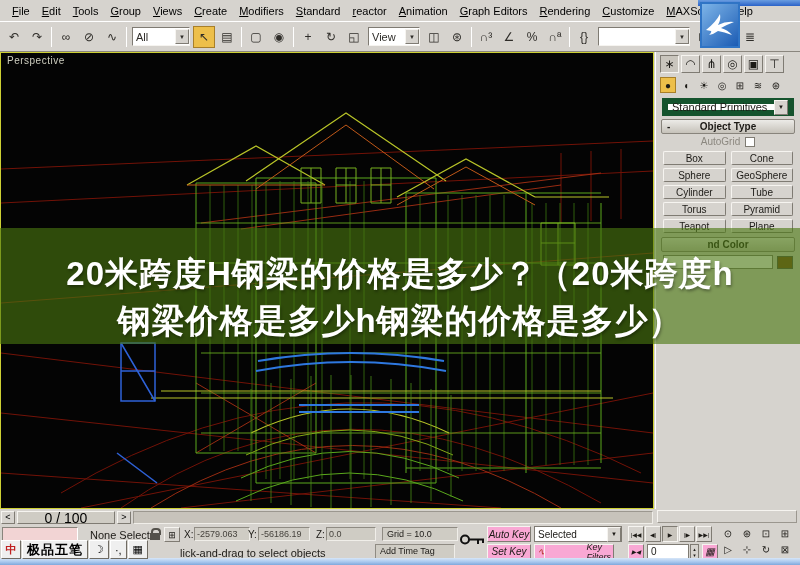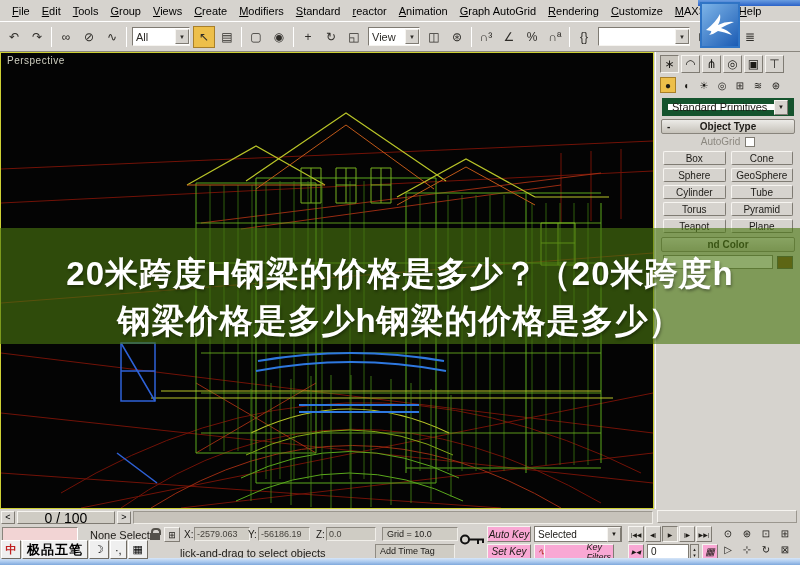--- a/index.html
+++ b/index.html
@@ -140,21 +140,21 @@
     <span class="menu-item">File</span>
     <span class="menu-item">Edit</span>
     <span class="menu-item">Tools</span>
     <span class="menu-item">Group</span>
     <span class="menu-item">Views</span>
     <span class="menu-item">Create</span>
     <span class="menu-item">Modifiers</span>
     <span class="menu-item">Standard</span>
     <span class="menu-item">reactor</span>
     <span class="menu-item">Animation</span>
-    <span class="menu-item">Graph AutoGrid</span>
+    <span class="menu-item">Graph Editors</span>
     <span class="menu-item">Rendering</span>
     <span class="menu-item">Customize</span>
     <span class="menu-item">MAXScript</span>
     <span class="menu-item">Help</span>
   </div>
 
 <div id="title-strip"></div>
 <div id="swallow">
   <svg width="36" height="42" viewBox="0 0 36 42">
     <path d="M4 26 Q14 18 18 10 Q19 16 16 21 Q24 17 32 18 Q24 21 19 24 Q26 26 30 31 Q22 28 16 27 Q12 30 7 31 Q10 28 9 27 Z" fill="#fff"></path>

